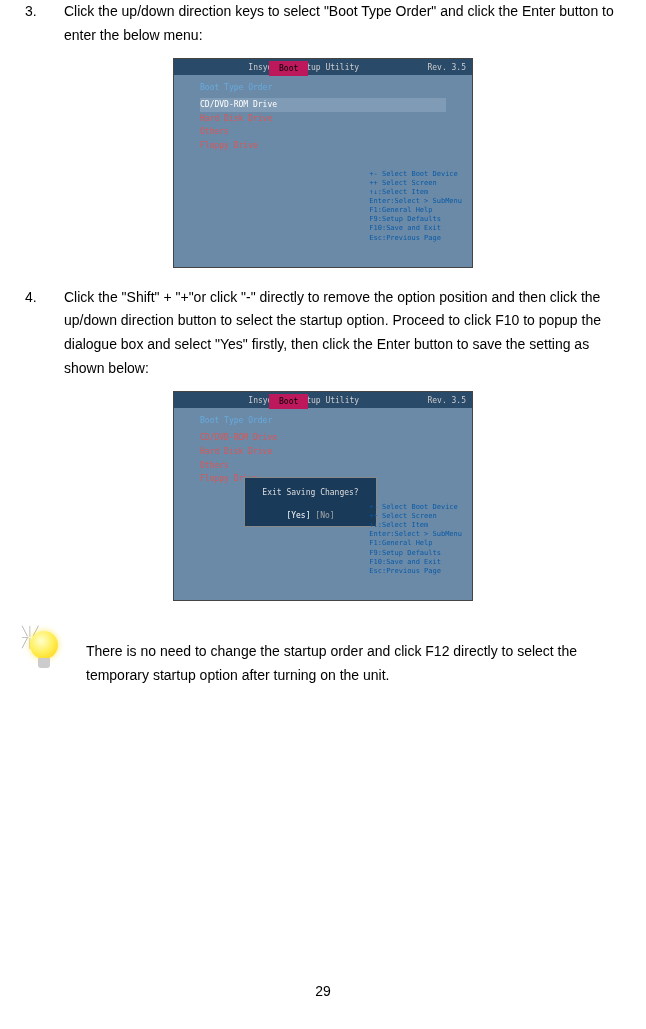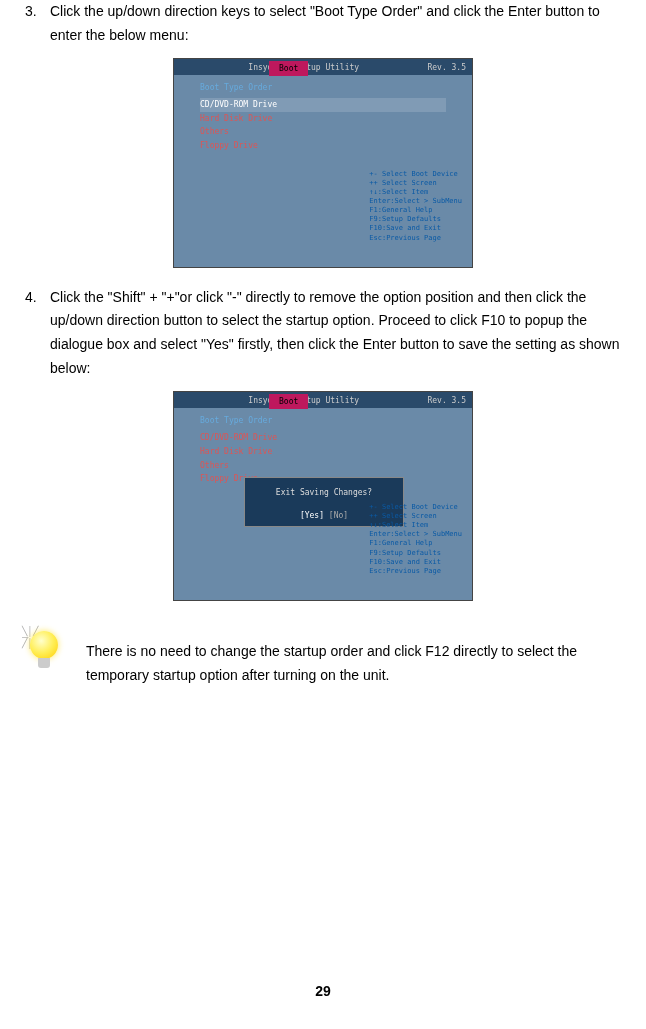--- a/index.html
+++ b/index.html
@@ -18,20 +18,21 @@
       display: flex;
       margin-bottom: 10px;
     }
     .step-num {
       min-width: 30px;
       text-align: left;
       padding-left: 5px;
     }
     .step-text {
       flex: 1;
+      margin-left: 14px;
     }
     .bios-screenshot {
       width: 300px;
       height: 210px;
       margin: 8px auto 18px;
       background: #6a8aa8;
       position: relative;
       border: 1px solid #444;
       overflow: hidden;
     }
@@ -77,21 +78,21 @@
       font-family: monospace;
       font-size: 7px;
       color: #0a5aa5;
       line-height: 1.3;
       text-align: left;
     }
     .bios-dialog {
       position: absolute;
       top: 85px;
       left: 70px;
-      width: 160px;
+      width: 133px;
       height: 50px;
       background: #1a3a5a;
       border: 1px solid #888;
       font-family: monospace;
       font-size: 8px;
       color: #ddd;
       text-align: center;
       padding-top: 8px;
     }
     .bios-dialog-btns {
@@ -142,21 +143,21 @@
     .tip-text {
       flex: 1;
       padding-top: 14px;
     }
     .page-number {
       position: absolute;
       bottom: 25px;
       left: 0;
       right: 0;
       text-align: center;
-      font-weight: bold;
+      font-weight: normal;
       font-size: 14px;
     }
   </style>
 </head>
 <body>
 
 <div class="step">
   <div class="step-num">3.</div>
   <div class="step-text">Click the up/down direction keys to select "Boot Type Order" and click the Enter button to enter the below menu:</div>
 </div>

